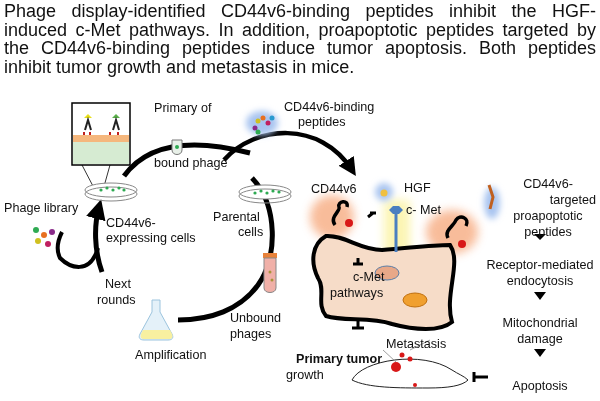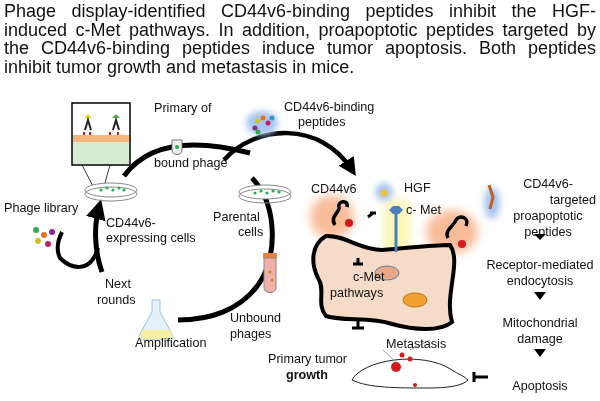--- a/index.html
+++ b/index.html
@@ -141,28 +141,28 @@
 <div class="lbl" style="left:298px;top:115px;">peptides</div>
 <div class="lbl" style="left:4px;top:201px;">Phage library</div>
 <div class="lbl" style="left:106px;top:216px;">CD44v6-</div>
 <div class="lbl" style="left:106px;top:231px;">expressing cells</div>
 <div class="lbl" style="left:213px;top:210px;">Parental</div>
 <div class="lbl" style="left:238px;top:225px;">cells</div>
 <div class="lbl" style="left:105px;top:277px;">Next</div>
 <div class="lbl" style="left:97px;top:293px;">rounds</div>
 <div class="lbl" style="left:230px;top:311px;">Unbound</div>
 <div class="lbl" style="left:230px;top:327px;">phages</div>
-<div class="lbl" style="left:135px;top:336px;">Amplification</div>
+<div class="lbl" style="left:135px;top:348px;">Amplification</div>
 <div class="lbl" style="left:311px;top:182px;">CD44v6</div>
 <div class="lbl" style="left:404px;top:181px;">HGF</div>
 <div class="lbl" style="left:406px;top:203px;">c- Met</div>
 <div class="lbl" style="left:330px;top:270px;margin-left:23px;">c-Met</div>
 <div class="lbl" style="left:330px;top:286px;">pathways</div>
-<div class="lbl" style="left:268px;top:352px;">Primary tumor</div>
-<div class="lbl" style="left:286px;top:368px;font-weight:bold;">growth</div>
+<div class="lbl" style="left:296px;top:352px;font-weight:bold;">Primary tumor</div>
+<div class="lbl" style="left:286px;top:368px;">growth</div>
 <div class="lbl" style="left:386px;top:337px;">Metastasis</div>
 <div class="lbl center" style="left:500px;top:177px;width:96px;">CD44v6-</div>
 <div class="lbl center" style="left:500px;top:193px;width:96px;text-align:right;">targeted</div>
 <div class="lbl center" style="left:500px;top:209px;width:96px;">proapoptotic</div>
 <div class="lbl center" style="left:500px;top:225px;width:96px;">peptides</div>
 <div class="lbl center" style="left:476px;top:258px;width:128px;">Receptor-mediated</div>
 <div class="lbl center" style="left:476px;top:274px;width:128px;">endocytosis</div>
 <div class="lbl center" style="left:476px;top:316px;width:128px;">Mitochondrial</div>
 <div class="lbl center" style="left:476px;top:332px;width:128px;">damage</div>
 <div class="lbl center" style="left:476px;top:379px;width:128px;">Apoptosis</div>

